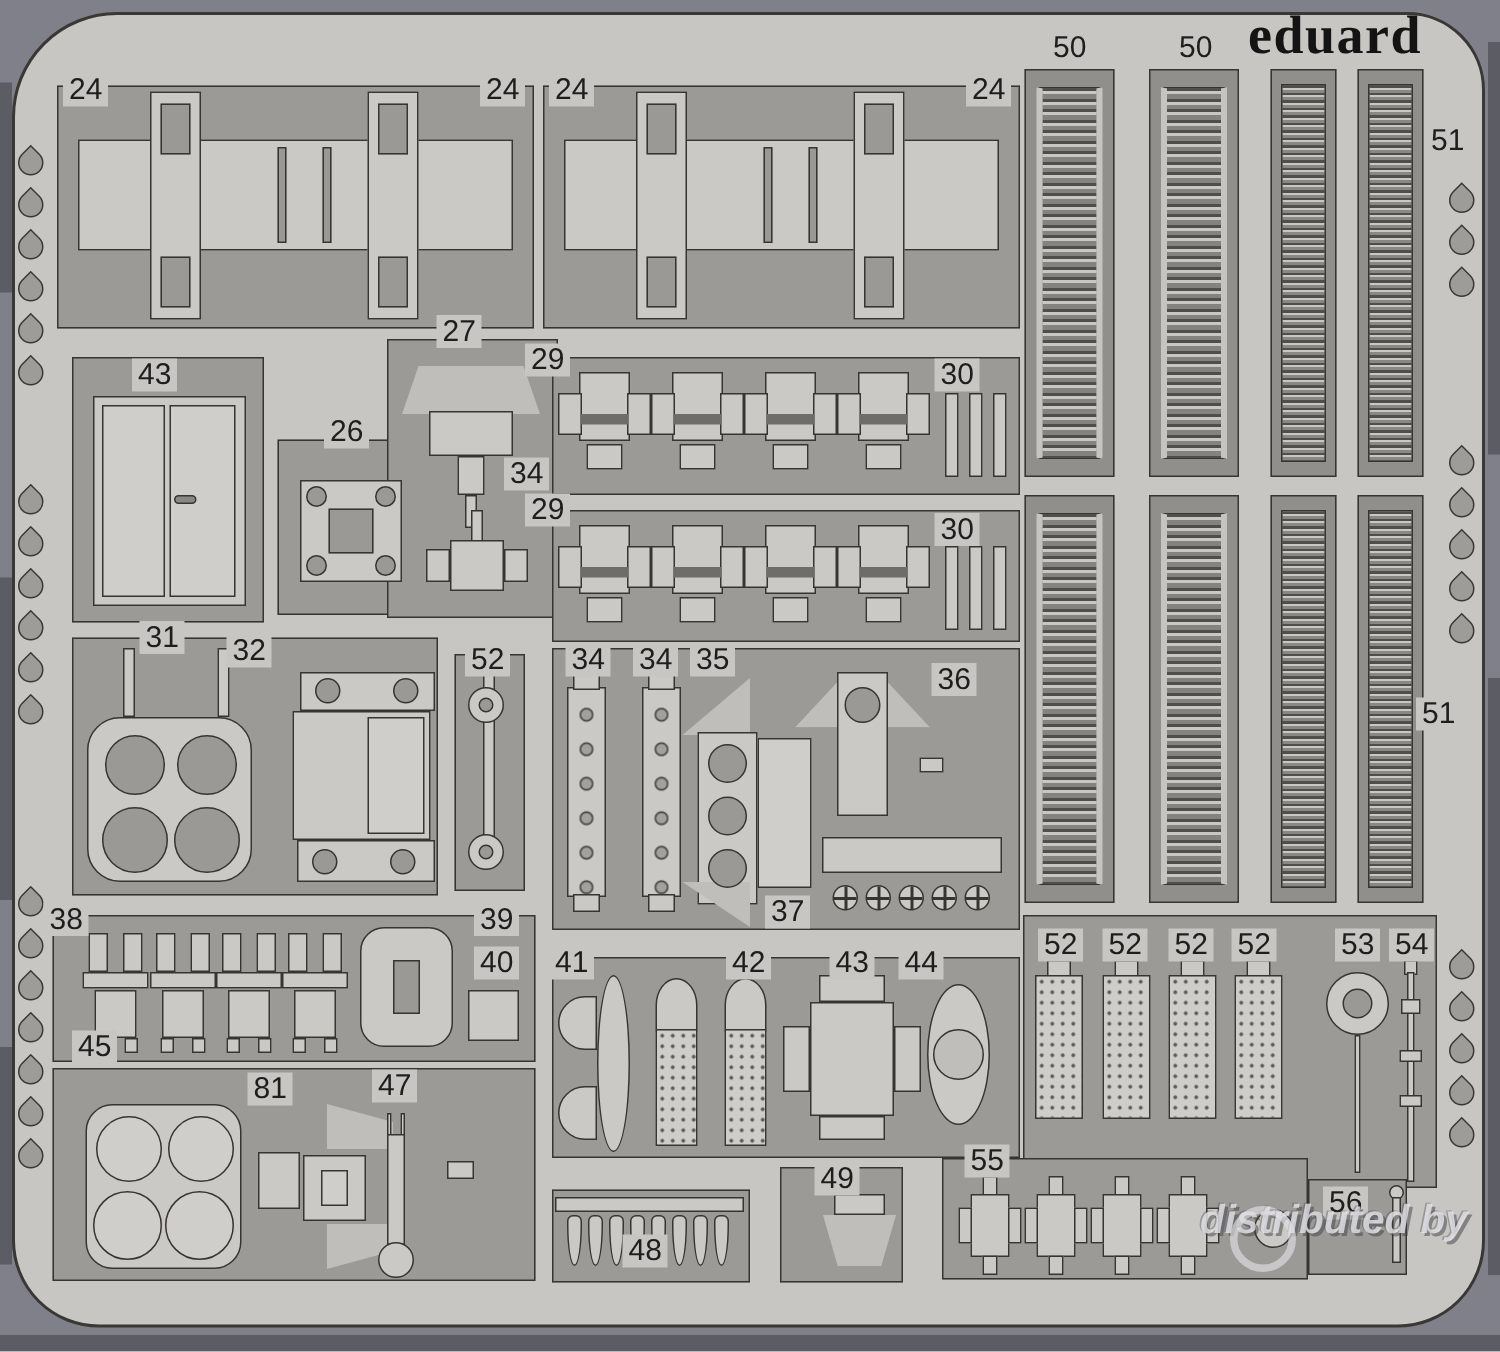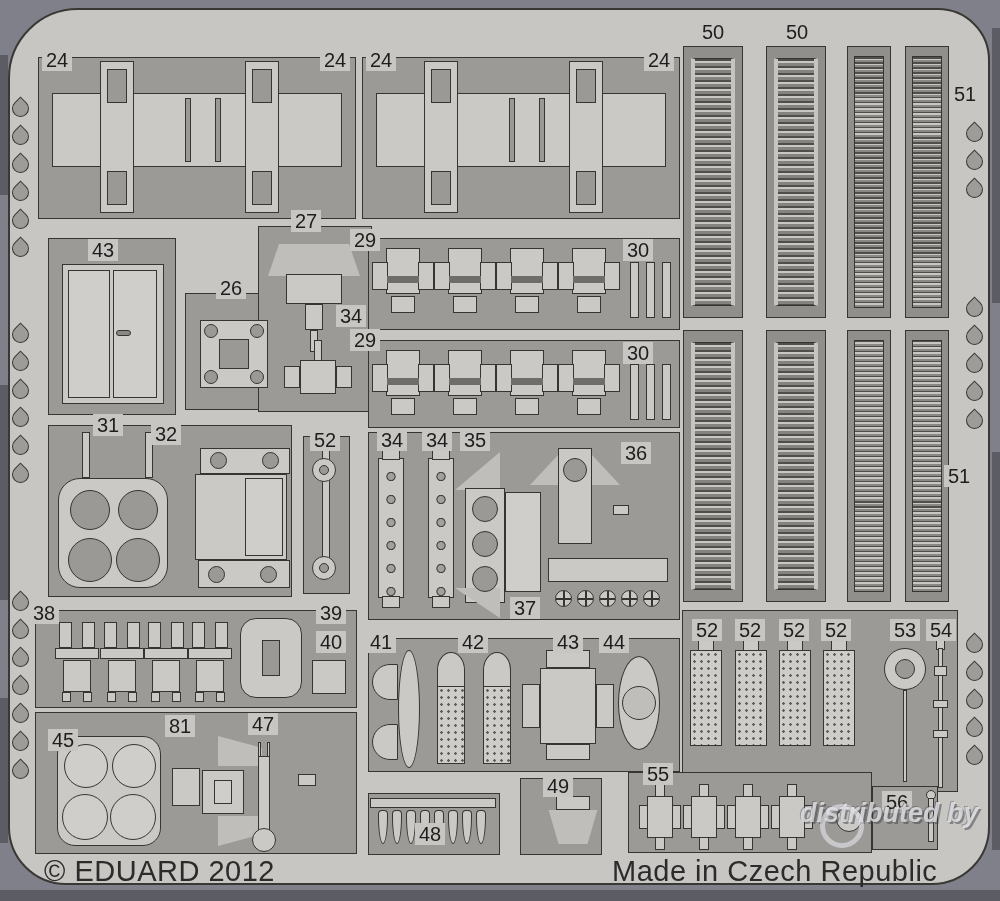--- a/index.html
+++ b/index.html
@@ -65,23 +65,22 @@
   <div class="sheet"></div>
 
   <div class="ebar" style="left:0;top:55px;width:8px;height:140px"></div>
   <div class="ebar" style="left:0;top:385px;width:8px;height:215px"></div>
   <div class="ebar" style="left:0;top:698px;width:8px;height:145px"></div>
   <div class="ebar" style="left:992px;top:28px;width:8px;height:275px"></div>
   <div class="ebar" style="left:992px;top:452px;width:8px;height:235px"></div>
   <div class="ebar" style="left:992px;top:645px;width:8px;height:205px"></div>
   <div class="ebar" style="left:0;top:890px;width:1000px;height:11px"></div>
 
-
-  <div class="foot" style="left:44px;top:855px">© EDUARD 2012</div>
-  <div class="foot" style="left:612px;top:855px">Made in Czech Republic</div>
+  <div class="title" style="left:832px;top:2px;font-size:36px;letter-spacing:1px">eduard</div>
+
 
   <div class="wm" style="left:800px;top:798px;font-size:27px;font-style:italic">distributed by</div>
   <div class="wm" style="left:820px;top:804px;width:34px;height:34px;border:5px solid rgba(225,225,230,.65);border-radius:50%"></div>
 
   <div class="dropcol" style="left:12px;top:100px">
     <span class="drop"></span>
       <span class="drop"></span>
       <span class="drop"></span>
       <span class="drop"></span>
       <span class="drop"></span>
@@ -462,24 +461,24 @@
   <span class="chip" style="left:310px;top:429px">52</span>
   <span class="chip" style="left:377px;top:429px">34</span>
   <span class="chip" style="left:422px;top:429px">34</span>
   <span class="chip" style="left:460px;top:429px">35</span>
   <span class="chip" style="left:621px;top:442px">36</span>
   <span class="chip" style="left:510px;top:597px">37</span>
   <span class="chip" style="left:29px;top:602px">38</span>
   <span class="chip" style="left:316px;top:602px">39</span>
   <span class="chip" style="left:316px;top:631px">40</span>
   <span class="chip" style="left:366px;top:631px">41</span>
-  <span class="chip" style="left:458px;top:631px">42</span>
+  <span class="chip" style="left:484px;top:631px">42</span>
   <span class="chip" style="left:553px;top:631px">43</span>
   <span class="chip" style="left:599px;top:631px">44</span>
-  <span class="chip" style="left:48px;top:729px">45</span>
+  <span class="chip" style="left:48px;top:687px">45</span>
   <span class="chip" style="left:165px;top:715px">81</span>
   <span class="chip" style="left:248px;top:713px">47</span>
   <span class="chip" style="left:415px;top:823px">48</span>
   <span class="chip" style="left:543px;top:775px">49</span>
   <span class="chip" style="left:692px;top:619px">52</span>
   <span class="chip" style="left:735px;top:619px">52</span>
   <span class="chip" style="left:779px;top:619px">52</span>
   <span class="chip" style="left:821px;top:619px">52</span>
   <span class="chip" style="left:890px;top:619px">53</span>
   <span class="chip" style="left:926px;top:619px">54</span>

